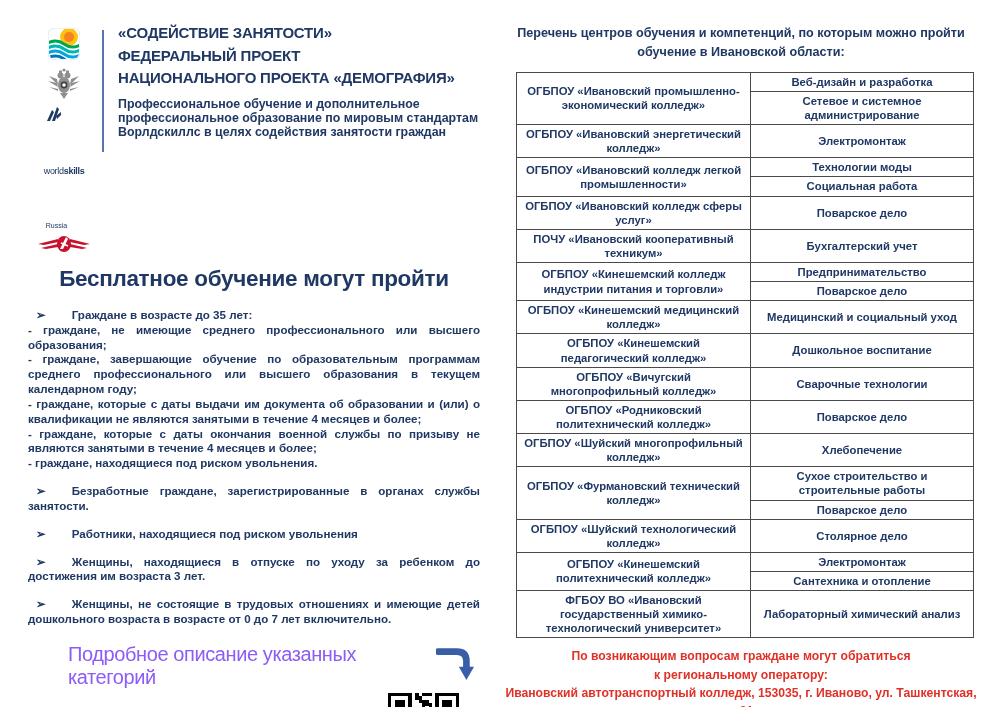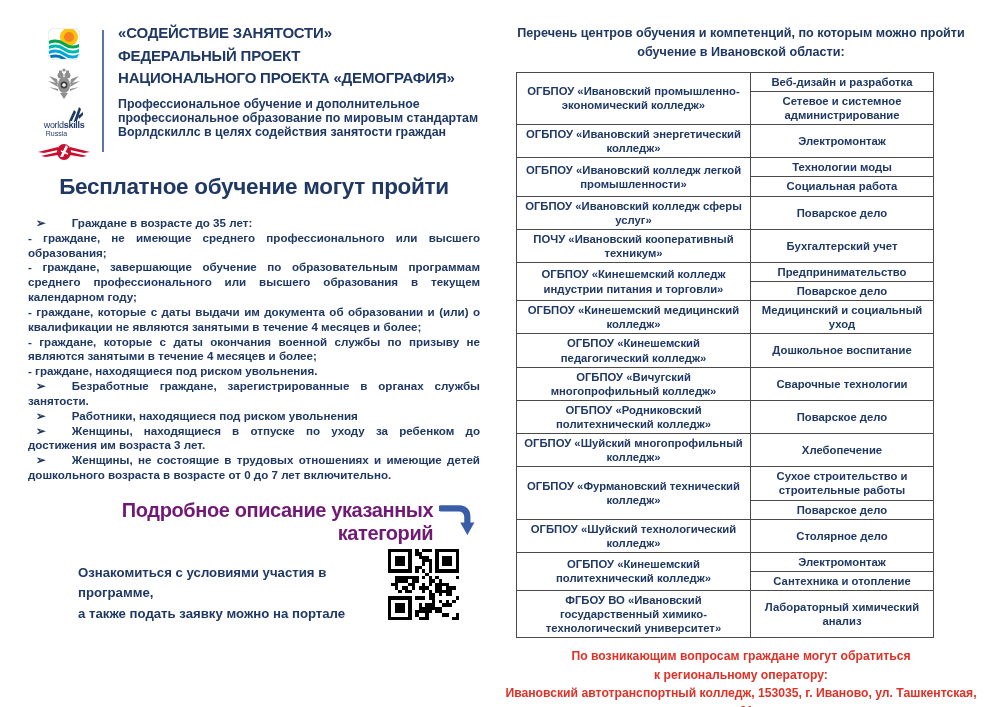--- a/index.html
+++ b/index.html
@@ -10,43 +10,43 @@
   
   #left-col { position:absolute; left:28px; top:22px; width:452px; }
   .hdr { display:flex; }
   .logo-stack { width:80px; display:flex; flex-direction:column; align-items:center; gap:6px; padding-top:6px; }
   .hdr-divider { width:2px; background:#5b74ad; height:122px; margin:8px 4px 0 2px; }
   .hdr-text { padding-left:10px; flex:1; }
   .hdr-title { color:#1f3864; font-weight:bold; font-size:15px; line-height:1.5; letter-spacing:-0.2px; }
   .hdr-sub { margin-top:7px; color:#1f3864; font-weight:bold; font-size:12.4px; line-height:1.16; width:362px; }
   .big-heading { margin-top:13px; text-align:center; color:#1f3864; font-weight:bold; font-size:22.5px; letter-spacing:-0.3px; }
   .bullets { margin-top:10px; color:#1f3864; font-weight:bold; font-size:11.6px; line-height:1.28; }
-  .bullets p.lead { text-align:justify; }
+  .bullets p.lead { margin-top:13px; text-align:justify; }
   .bullets p.lead:first-child { margin-top:16px; }
   .bullets .marker { display:inline-block; padding:0 26px 0 8px; }
   .bullets p.sub { text-align:justify; }
   .qr-section { margin-top:16px; }
   .qr-head-row { display:flex; justify-content:center; align-items:flex-start; gap:6px; padding-left:40px; }
-  .qr-heading { color:#701a75; font-weight:bold; font-size:20px; letter-spacing:-0.4px;text-align:right; }
+  .qr-heading { color:#8b5cf6; font-weight:normal; font-size:20px; letter-spacing:-0.4px; }
   .qr-body { display:flex; margin-top:4px; }
   .qr-text { margin-left:50px; margin-top:14px; color:#1f3864; font-weight:bold; font-size:13.2px; line-height:1.55; width:300px; }
   .qr-code { margin-left:10px; display:grid; grid-template-columns:repeat(21,3.4px); grid-auto-rows:3.4px; background:#fff; }
   .qr-code .m { background:#000; }
   .qr-code .w { background:#fff; }
 
   
   #right-col { position:absolute; left:502px; top:24px; width:478px; }
   .list-title { color:#1f3864; font-weight:bold; font-size:12.6px; line-height:1.5; text-align:center; max-width:466px; margin:0 auto; }
-  table.centers { border-collapse:collapse; margin:10px 0 2px 14px; width:418px; }
+  table.centers { border-collapse:collapse; margin:10px 0 2px 14px; width:458px; }
   table.centers td { border:1px solid #4a4a4a; color:#1f3864; font-weight:bold; font-size:11.3px; line-height:1.25; text-align:center; vertical-align:middle; padding:2px 5px; }
   td.college { width:234px; }
   .red-footer { margin-top:9px; color:#e03127; font-weight:bold; font-size:12.2px; line-height:1.5; text-align:center; }
 
   
-  .ws-logo { display:flex; flex-direction:column; align-items:flex-end; line-height:1; }
+  .ws-logo { display:flex; flex-direction:column; align-items:flex-start; line-height:1;gap:46px; }
   .ws-word { font-size:9px; color:#1f3864; letter-spacing:-0.3px; }
   .ws-word b { font-weight:bold; }
   .ws-sub { font-size:7px; color:#1f3864; align-self:flex-start; margin-left:2px; }
 </style>
 </head>
 <body>
 
 <div id="page">
 
   <div id="left-col">

